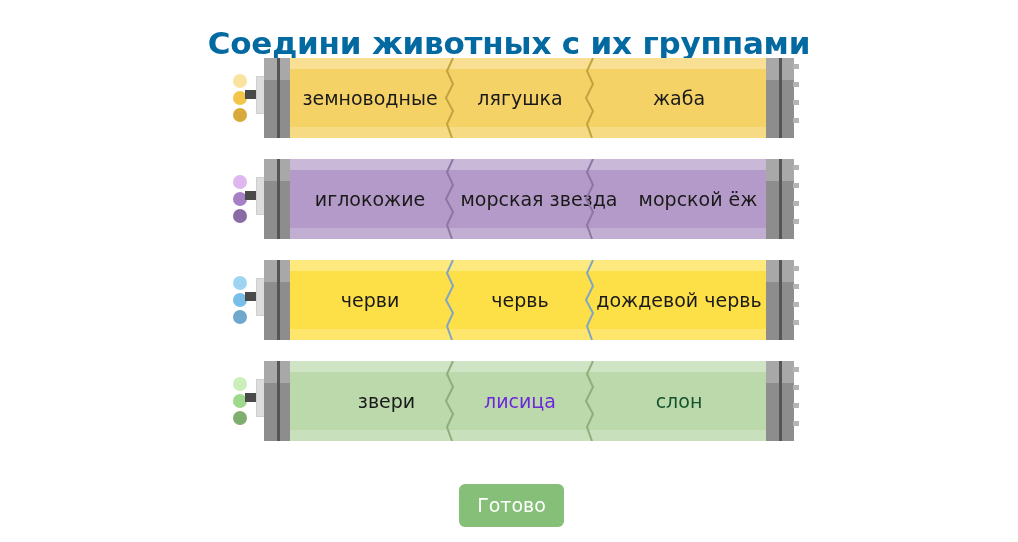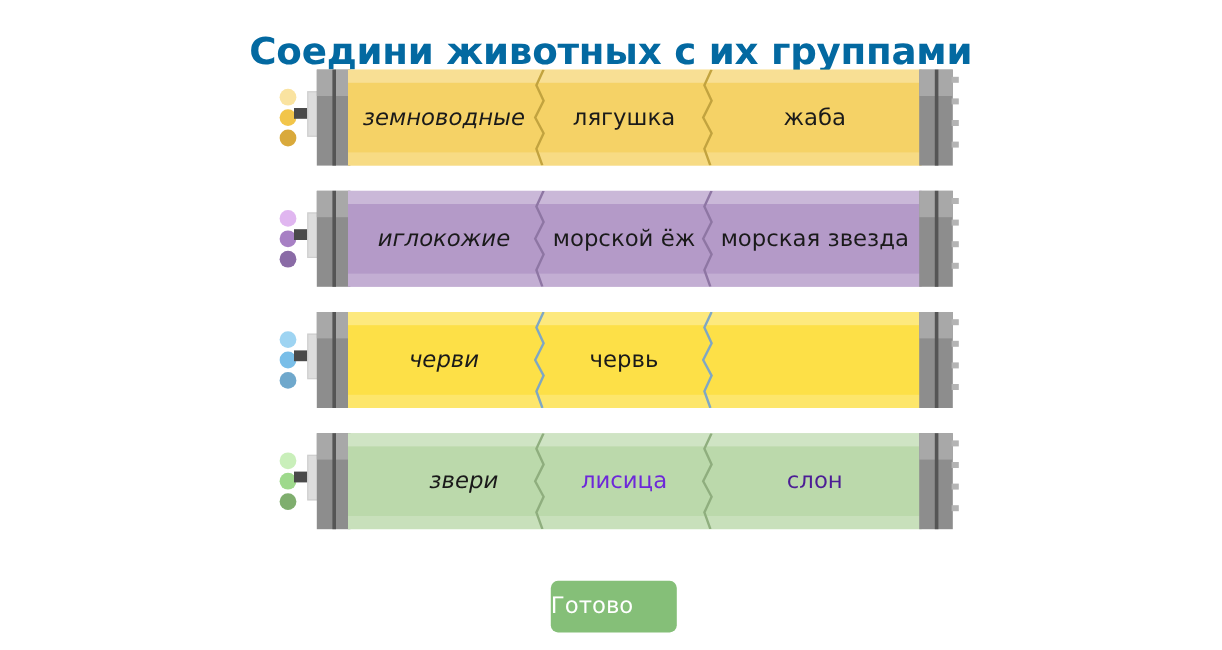--- a/index.html
+++ b/index.html
@@ -173,21 +173,21 @@
     height: 80px;
     display: flex;
     align-items: center;
     justify-content: center;
     font-size: 19px;
     color: #1a1a1a;
     white-space: nowrap;
     box-sizing: border-box;
     z-index: 2;
   }
-  .seg-0 { flex: 0 0 160px; font-style: italic; }
+  .seg-0 { flex: 0 0 160px; }
   .seg-1 { flex: 0 0 140px; text-align: right; }
   .seg-2 { flex: 1 1 auto; }
 
   .zig {
     position: absolute;
     top: 0;
     width: 16px;
     height: 80px;
     z-index: 3;
     pointer-events: none;
@@ -204,21 +204,21 @@
     height: 43px;
     border: none;
     border-radius: 6px;
     background: #85bf78;
     color: #ffffff;
     font-family: "DejaVu Sans", "Liberation Sans", sans-serif;
     font-size: 19px;
     cursor: pointer;
     padding: 0;
     line-height: 43px;
-    text-align: left;
+    text-align: center;
   }
 </style>
 </head>
 <body style="background: rgb(255, 255, 255);">
 
 <h1 class="page-title">Соедини животных с их группами</h1>
 
 <div class="rows">
 
   <div class="row">
@@ -277,22 +277,22 @@
       </div>
     </div>
     <div class="cap cap-left">
       <div class="cap-top"></div>
       <div class="cap-line"></div>
     </div>
     <div class="bar" style="background: rgb(180, 154, 200);">
       <div class="bar-sheen-top"></div>
       <div class="bar-sheen-bottom"></div>
       <div class="seg seg-0" style="color: rgb(26, 26, 26);">иглокожие</div>
+      <div class="seg seg-2" style="color: rgb(26, 26, 26);">морская звезда</div>
       <div class="seg seg-1" style="color: rgb(26, 26, 26);">морской ёж</div>
-      <div class="seg seg-2" style="color: rgb(26, 26, 26);">морская звезда</div>
       <svg class="zig z1" viewBox="0 0 16 80">
         <path d="M11 0 L5 13 L11 26 L4 40 L11 53 L5 66 L10 80" fill="none" stroke-width="2" stroke="#8E76A3"></path>
       </svg>
       <svg class="zig z2" viewBox="0 0 16 80">
         <path d="M11 0 L5 13 L11 26 L4 40 L11 53 L5 66 L10 80" fill="none" stroke-width="2" stroke="#8E76A3"></path>
       </svg>
     </div>
     <div class="cap cap-right">
       <div class="cap-top"></div>
       <div class="cap-line"></div>
@@ -319,20 +319,21 @@
     </div>
     <div class="cap cap-left">
       <div class="cap-top"></div>
       <div class="cap-line"></div>
     </div>
     <div class="bar" style="background: #fde047;">
       <div class="bar-sheen-top"></div>
       <div class="bar-sheen-bottom"></div>
       <div class="seg seg-0" style="color: rgb(26, 26, 26);">черви</div>
       <div class="seg seg-1" style="color: rgb(26, 26, 26);">червь</div>
+      <div class="seg seg-2" style="color: rgb(26, 26, 26);">дождевой червь</div>
       <svg class="zig z1" viewBox="0 0 16 80">
         <path d="M11 0 L5 13 L11 26 L4 40 L11 53 L5 66 L10 80" fill="none" stroke-width="2" stroke="#7FA7C4"></path>
       </svg>
       <svg class="zig z2" viewBox="0 0 16 80">
         <path d="M11 0 L5 13 L11 26 L4 40 L11 53 L5 66 L10 80" fill="none" stroke-width="2" stroke="#7FA7C4"></path>
       </svg>
     </div>
     <div class="cap cap-right">
       <div class="cap-top"></div>
       <div class="cap-line"></div>
@@ -359,21 +360,21 @@
     </div>
     <div class="cap cap-left">
       <div class="cap-top"></div>
       <div class="cap-line"></div>
     </div>
     <div class="bar" style="background: rgb(187, 217, 171);">
       <div class="bar-sheen-top"></div>
       <div class="bar-sheen-bottom"></div>
       <div class="seg seg-0" style="color: rgb(26, 26, 26); padding-left: 33px;">звери</div>
       <div class="seg seg-1" style="color: #6d28d9;">лисица</div>
-      <div class="seg seg-2" style="color: #4c1d95;">слон</div>
+      <div class="seg seg-2" style="color: #14532d;">слон</div>
       <svg class="zig z1" viewBox="0 0 16 80">
         <path d="M11 0 L5 13 L11 26 L4 40 L11 53 L5 66 L10 80" fill="none" stroke-width="2" stroke="#8FAE7E"></path>
       </svg>
       <svg class="zig z2" viewBox="0 0 16 80">
         <path d="M11 0 L5 13 L11 26 L4 40 L11 53 L5 66 L10 80" fill="none" stroke-width="2" stroke="#8FAE7E"></path>
       </svg>
     </div>
     <div class="cap cap-right">
       <div class="cap-top"></div>
       <div class="cap-line"></div>

